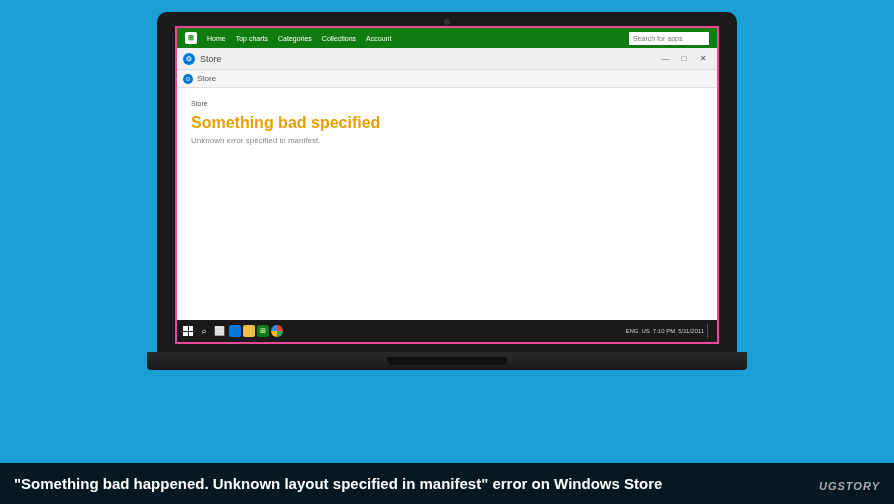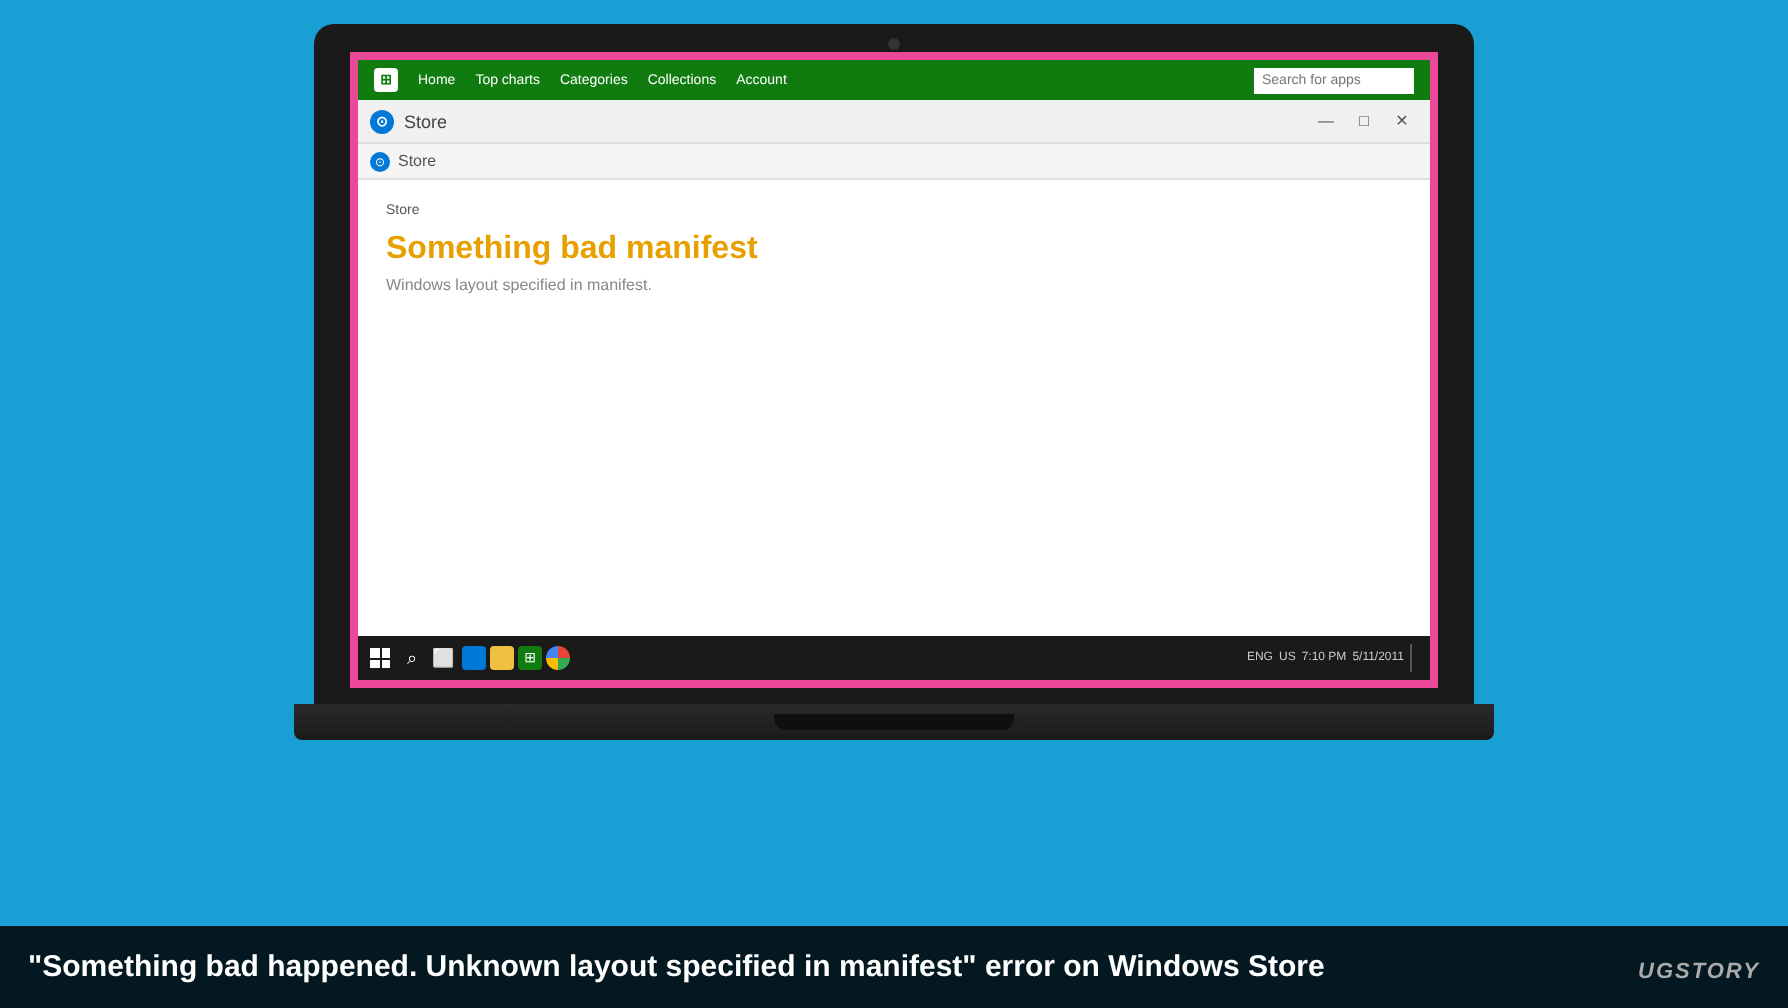--- a/index.html
+++ b/index.html
@@ -51,21 +51,21 @@
     }
 
     
     .screen {
       width: 100%;
       flex: 1;
       background: #be185d;
       display: flex;
       flex-direction: column;
       overflow: hidden;
-      border: 4px solid #ec4899;
+      border: 2px solid #ec4899;
     }
 
     
     .store-titlebar {
       width: 100%;
       height: 22px;
       background: #f0f0f0;
       display: flex;
       align-items: center;
       justify-content: space-between;
@@ -352,22 +352,22 @@
         </div>
       </div>
 
       <div class="store-address">
         <div class="store-address-icon">⊙</div>
         <span>Store</span>
       </div>
 
       <div class="store-content">
         <div class="store-label">Store</div>
-        <div class="error-title">Something bad manifest</div>
-        <div class="error-subtitle">Windows layout specified in manifest.</div>
+        <div class="error-title">Something bad specified</div>
+        <div class="error-subtitle">Unknown error specified in manifest.</div>
       </div>
 
       <div class="taskbar">
         <div class="taskbar-start">
           <div class="win-logo">
             <div class="win-logo-cell"></div>
             <div class="win-logo-cell"></div>
             <div class="win-logo-cell"></div>
             <div class="win-logo-cell"></div>
           </div>

